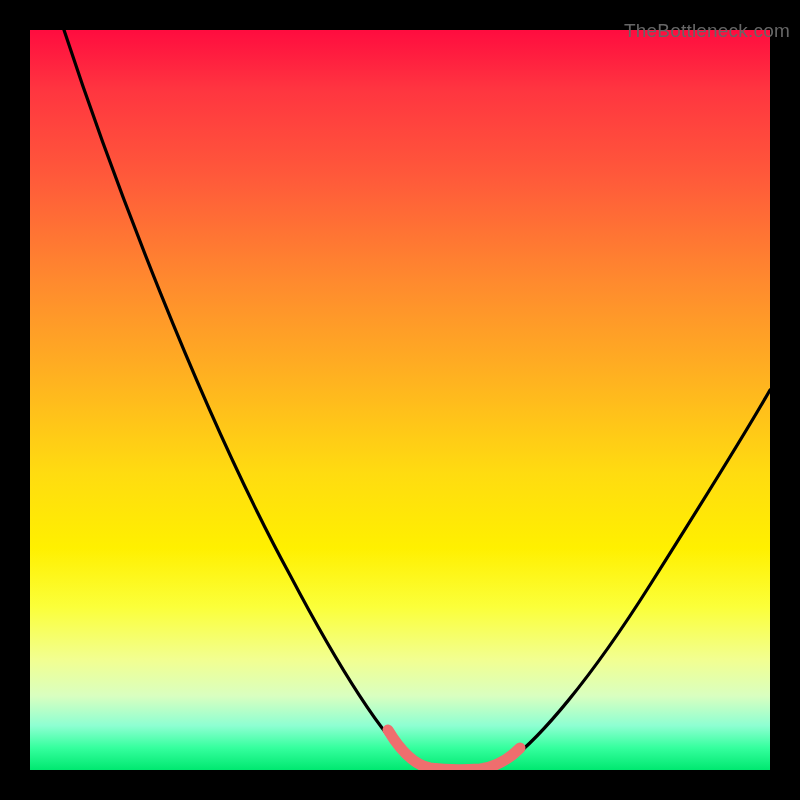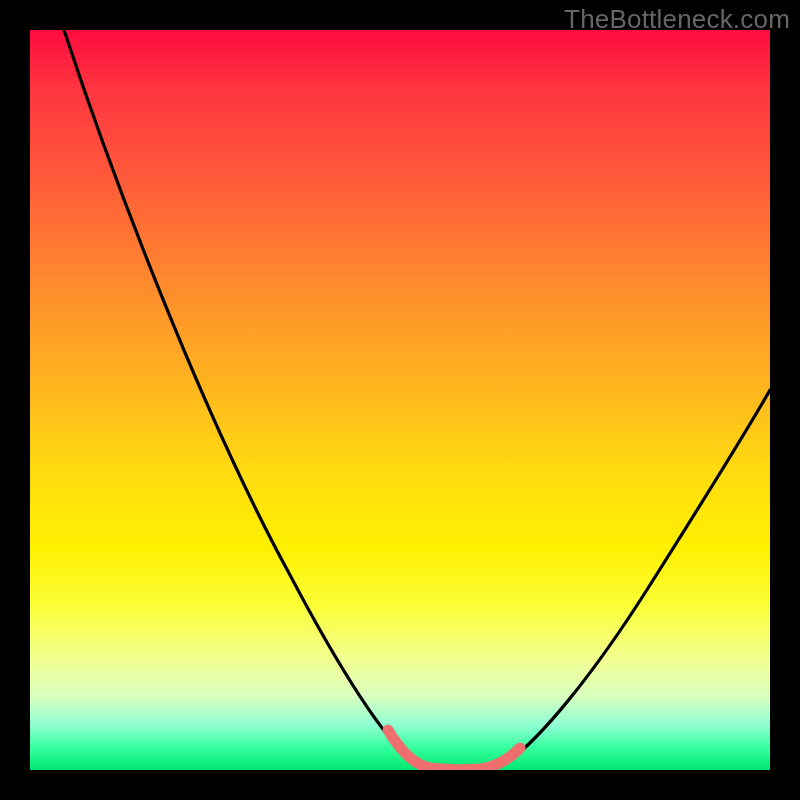--- a/index.html
+++ b/index.html
@@ -43,24 +43,24 @@
   }
   .curve-svg {
     position: absolute;
     left: 0;
     top: 0;
     width: 740px;
     height: 740px;
   }
   .watermark {
     position: absolute;
-    top: 4px;
+    top: 20px;
     right: 10px;
     color: #666;
-    font-size: 26px;
+    font-size: 19px;
     font-weight: 400;
     letter-spacing: 0.2px;
     user-select: none;
   }
 </style>
 </head>
 <body>
 
 <div class="frame">
 

